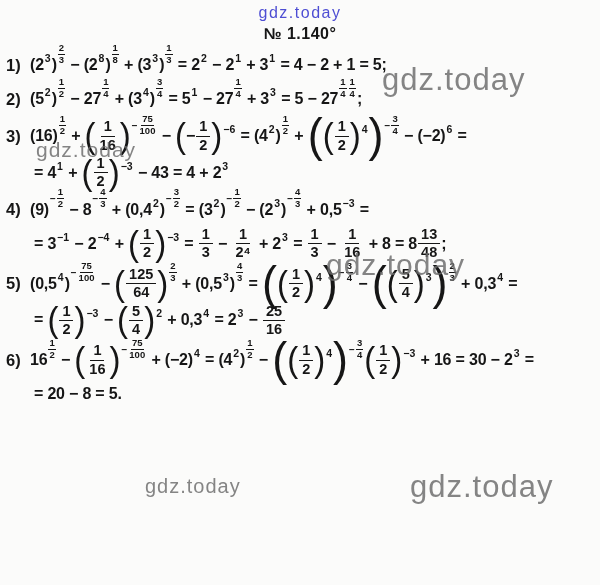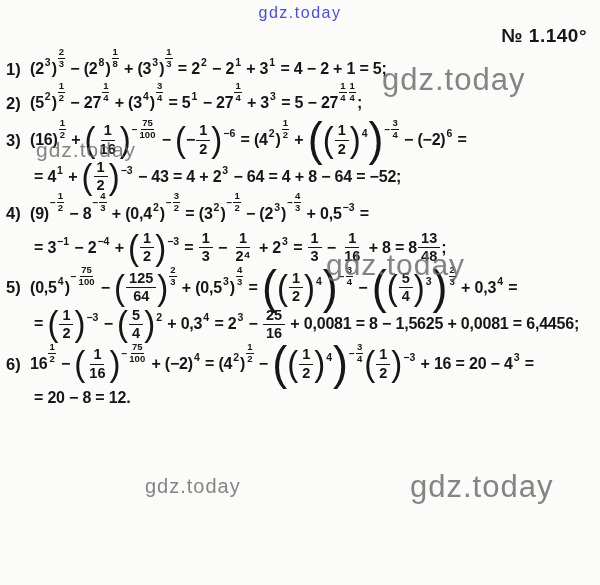--- a/index.html
+++ b/index.html
@@ -9,22 +9,22 @@
     background:#fbfbfa; color:#161616;
     font-family:"Liberation Sans", sans-serif;
   }
   
   .wm-top {
     margin-top:4px; text-align:center;
     color:#3b3bcf; font-size:16px; letter-spacing:1.5px; opacity:.9;
     font-family:"Liberation Sans", sans-serif;
   }
   .title {
-    text-align:right; font-weight:700; font-size:19px;
-    margin:3px 13px 7px 0; letter-spacing:.5px;
+    text-align:center; font-weight:700; font-size:16px;
+    margin:3px 0 7px 0; letter-spacing:.5px;
   }
   
   #solutions { position:relative; padding:0 0 0 6px; }
   .line { margin-bottom:4px; }
   .row { display:flex; align-items:center; min-height:30px; flex-wrap:nowrap; }
   .row.cont { margin-left:28px; margin-top:1px; }
   .label { font-size:16.5px; font-weight:700; width:24px; flex:0 0 auto; }
   .mt { font-size:16px; font-weight:700; white-space:pre; letter-spacing:-0.2px; }
   .sup { font-size:10.5px; font-weight:700; position:relative; top:-7px; margin:0 1px; white-space:pre; }
   
@@ -231,21 +231,20 @@
         <span class="bfrac-wrap">
           <span class="bfrac">
             <span class="num">1</span>
             <span class="den">2</span>
           </span>
         </span>
         <span class="par z1">)</span>
         <span class="sup">−3</span>
         <span class="mt"> − 43 = 4 + 2</span>
         <span class="sup">3</span>
-        <span class="mt"> − 64 = 4 + 8 − 64 = −52;</span>
       </div>
     </div>
     <div class="line">
       <div class="row">
         <span class="label">4)</span>
         <span class="mt">(9)</span>
         <span class="sfrac-wrap">
           <span class="neg">−</span>
           <span class="sfrac">
             <span class="num">1</span>
@@ -452,21 +451,20 @@
         <span class="sup">4</span>
         <span class="mt"> = 2</span>
         <span class="sup">3</span>
         <span class="mt"> − </span>
         <span class="bfrac-wrap">
           <span class="bfrac">
             <span class="num">25</span>
             <span class="den">16</span>
           </span>
         </span>
-        <span class="mt"> + 0,0081 = 8 − 1,5625 + 0,0081 = 6,4456;</span>
       </div>
     </div>
     <div class="line">
       <div class="row">
         <span class="label">6)</span>
         <span class="mt">16</span>
         <span class="sfrac-wrap">
           <span class="sfrac">
             <span class="num">1</span>
             <span class="den">2</span>
@@ -520,26 +518,26 @@
         </span>
         <span class="par z1">(</span>
         <span class="bfrac-wrap">
           <span class="bfrac">
             <span class="num">1</span>
             <span class="den">2</span>
           </span>
         </span>
         <span class="par z1">)</span>
         <span class="sup">−3</span>
-        <span class="mt"> + 16 = 20 − 4</span>
+        <span class="mt"> + 16 = 30 − 2</span>
         <span class="sup">3</span>
         <span class="mt"> =</span>
       </div>
       <div class="row cont">
-        <span class="mt">= 20 − 8 = 12.</span>
+        <span class="mt">= 20 − 8 = 5.</span>
       </div>
     </div>
   </div>
 
 <span class="wm wm-1">gdz.today</span>
 <span class="wm wm-2">gdz.today</span>
 <span class="wm wm-3">gdz.today</span>
 <span class="wm wm-4">gdz.today</span>
 <span class="wm wm-5">gdz.today</span>
 

